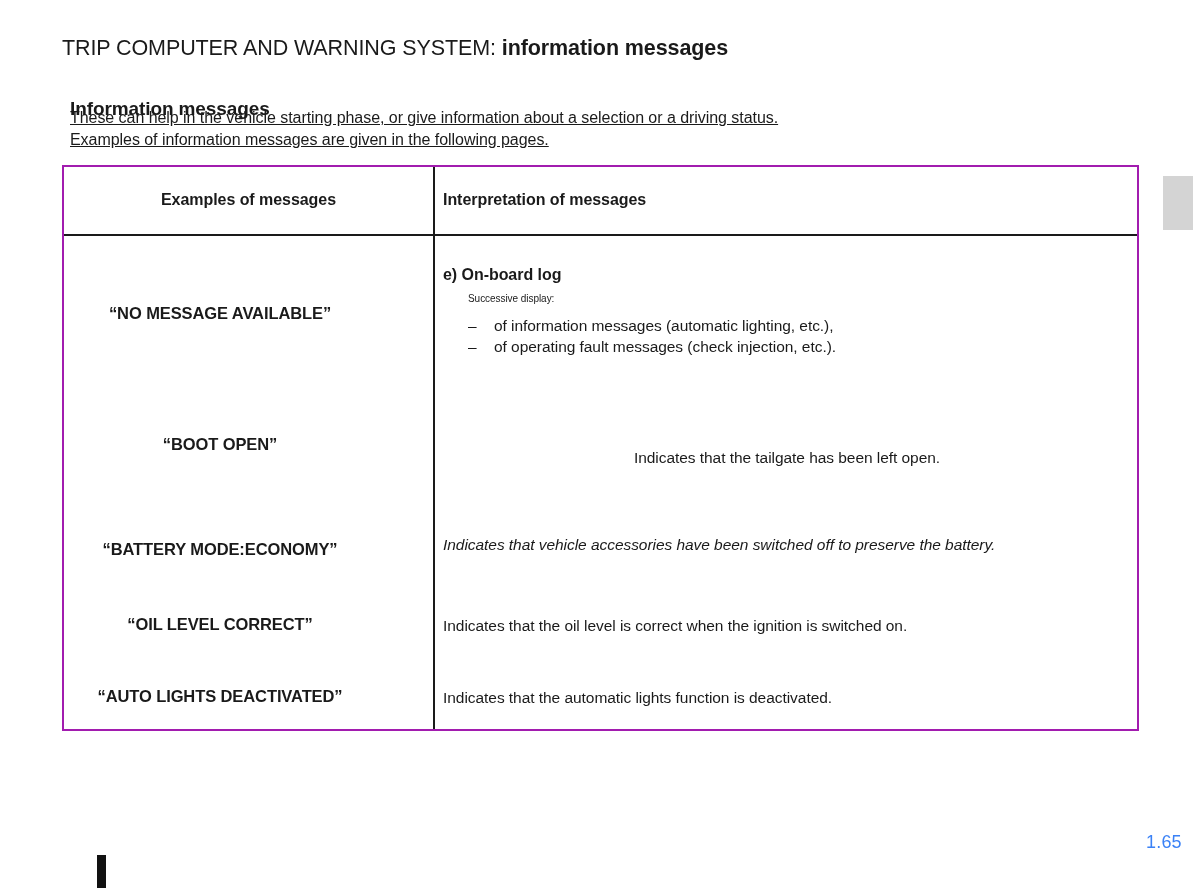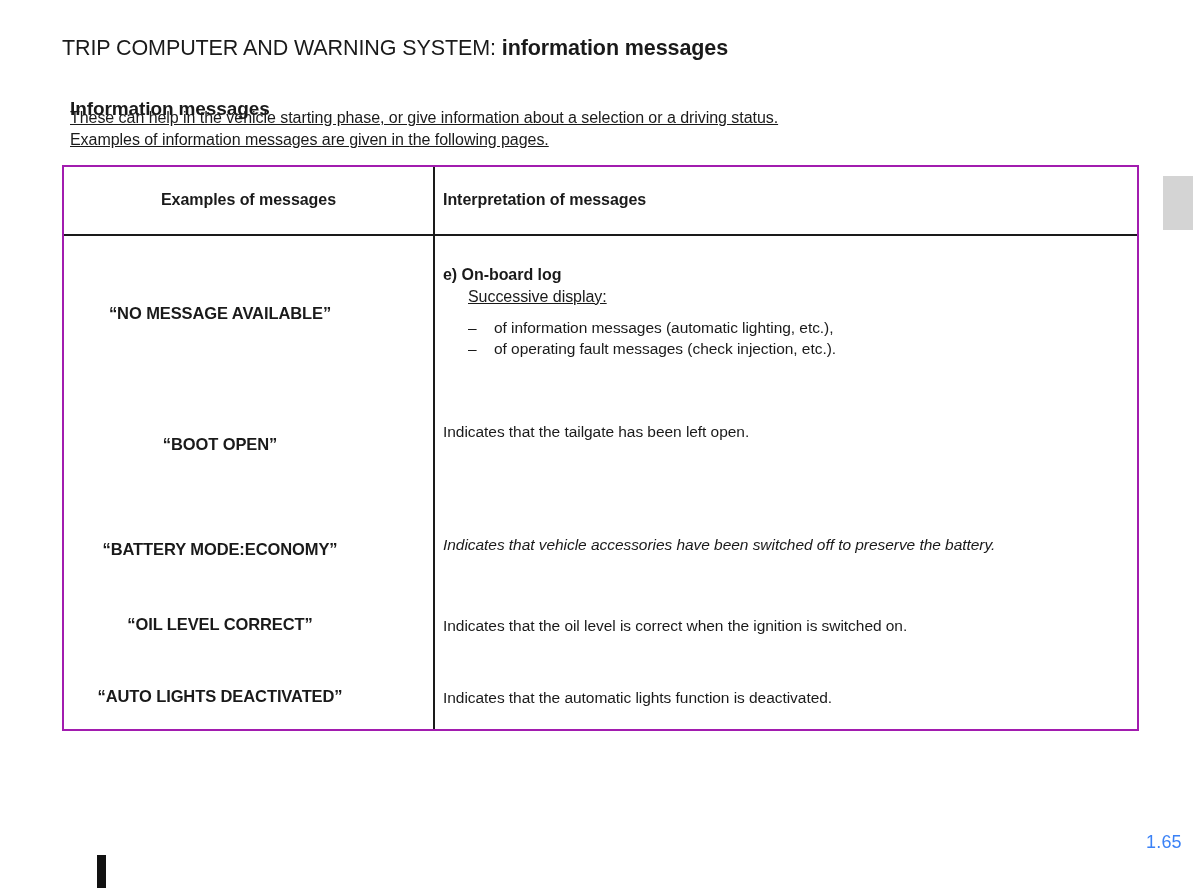--- a/index.html
+++ b/index.html
@@ -135,25 +135,24 @@
   }
   .cell-right.nowrap { white-space: nowrap; }
 
   
   .log-title {
     font-size: 16px;
     font-weight: bold;
     letter-spacing: -0.05px;
   }
   .log-sub {
-    margin-top: 4px;
+    margin-top: 9px;
     margin-left: 25px;
-    font-size: 16px;
-    letter-spacing: -0.05px;
-    text-decoration: underline;
+    font-size: 10px;
+    letter-spacing: -0.05px;
   }
   .log-list {
     margin-top: 11px;
     margin-left: 25px;
   }
   .log-item {
     position: relative;
     padding-left: 26px;
     font-size: 15.5px;
     line-height: 21px;
@@ -224,21 +223,21 @@
           <div class="log-sub">Successive display:</div>
           <div class="log-list">
             <div class="log-item"><span class="dash">–</span><span>of information messages (automatic lighting, etc.),</span></div>
             <div class="log-item"><span class="dash">–</span><span>of operating fault messages (check injection, etc.).</span></div>
           </div>
         </div>
       </div>
 
       <div class="row" style="top:0;">
         <div class="cell-left" style="top:199px;">“BOOT OPEN”</div>
-        <div class="cell-right nowrap" style="top:187px;">Indicates that the tailgate has been left open.</div>
+        <div class="cell-right nowrap" style="top:213px;text-align:center;">Indicates that the tailgate has been left open.</div>
       </div>
 
       <div class="row" style="top:0;">
         <div class="cell-left" style="top:304px;">“BATTERY MODE:ECONOMY”</div>
         <div class="cell-right nowrap" style="top:300px;font-style:italic;">Indicates that vehicle accessories have been switched off to preserve the battery.</div>
       </div>
 
       <div class="row" style="top:0;">
         <div class="cell-left" style="top:379px;">“OIL LEVEL CORRECT”</div>
         <div class="cell-right nowrap" style="top:381px;">Indicates that the oil level is correct when the ignition is switched on.</div>

